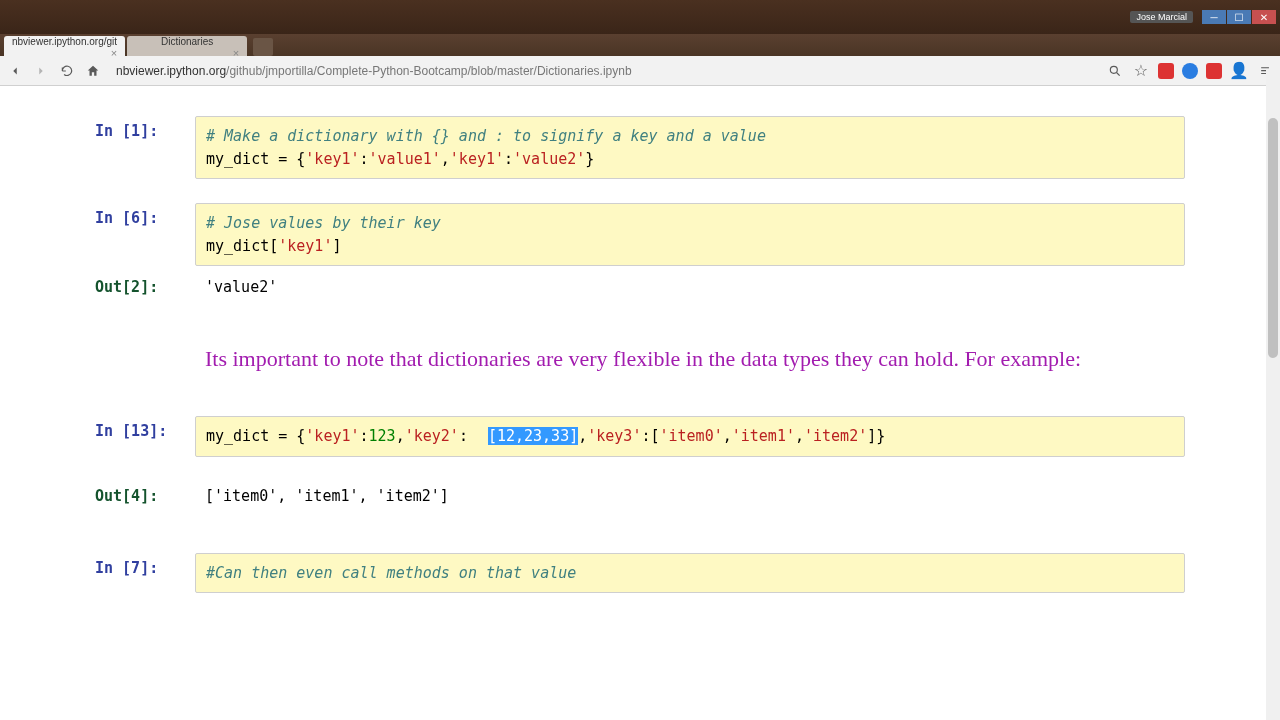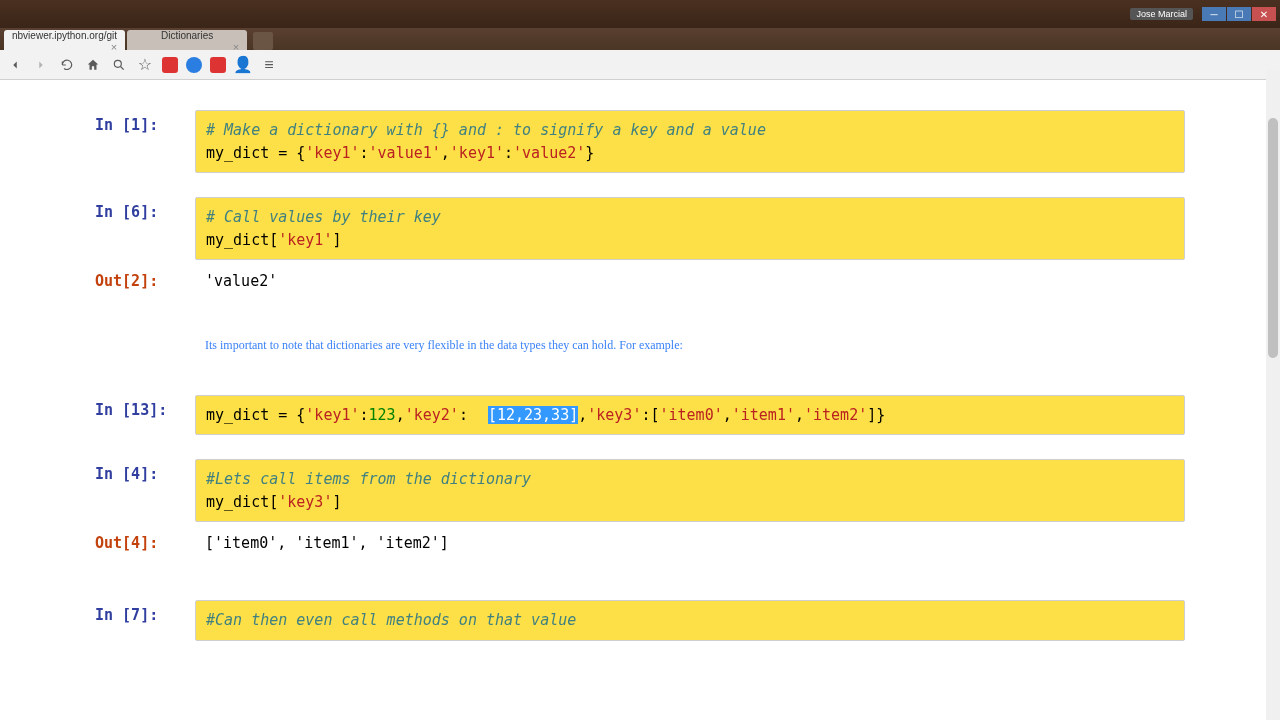--- a/index.html
+++ b/index.html
@@ -1,19 +1,19 @@
 <!DOCTYPE html>
 <html><head>
 <meta charset="utf-8">
 <style>
 * { margin: 0; padding: 0; box-sizing: border-box; }
 body { font-family: Arial, sans-serif; background: #fff; overflow: hidden; width: 1280px; height: 720px; }
 
 
-.titlebar { height: 28px; background: linear-gradient(#4a3020, #3a2518); display: flex; justify-content: flex-end; align-items: center; padding-right: 4px; }
+.titlebar { height: 34px; background: linear-gradient(#4a3020, #3a2518); display: flex; justify-content: flex-end; align-items: center; padding-right: 4px; }
 .titlebar-user { color: #fff; font-size: 9px; background: #555; padding: 1px 6px; border-radius: 2px; margin-right: 8px; }
 .win-btn { width: 24px; height: 14px; margin-left: 1px; display: flex; align-items: center; justify-content: center; font-size: 10px; color: #fff; }
 .win-btn.min { background: #4a7ab5; }
 .win-btn.max { background: #4a7ab5; }
 .win-btn.close { background: #c75050; }
 
 .tabbar { height: 22px; background: linear-gradient(#5a4030, #4a3525); display: flex; align-items: flex-end; padding-left: 4px; }
 .tab { height: 20px; background: #f2f2f2; border-radius: 3px 3px 0 0; padding: 0 8px; display: flex; align-items: center; font-size: 10px; color: #333; margin-right: 2px; min-width: 120px; position: relative; flex-direction: column; }
 .tab.inactive { background: #c8c0b8; }
 .tab-close { margin-left: auto; color: #888; font-size: 11px; cursor: pointer; }
@@ -29,24 +29,24 @@
 
 
 .content { height: calc(720px - 70px); overflow-y: auto; padding: 30px 0 20px 0; background: #fff; position: relative; }
 .scrollbar-track { position: absolute; right: 0; top: 70px; width: 14px; height: calc(720px - 70px); background: #f0f0f0; }
 .scrollbar-thumb { position: absolute; right: 2px; top: 48px; width: 10px; height: 240px; background: #c0c0c0; border-radius: 5px; }
 
 .nb { max-width: 1110px; margin: 0 auto; padding: 0 10px; }
 .cell-row { display: flex; align-items: flex-start; margin-bottom: 6px; }
 .prompt { width: 100px; text-align: left; padding: 6px 8px 0 0; font-family: 'DejaVu Sans Mono', monospace; font-size: 15px; font-weight: bold; flex-shrink: 0; }
 .prompt.in { color: #303F9F; }
-.prompt.out { color: #c2410c; }
-.code-box { flex: 1; border: 1px solid #cfcfcf; border-radius: 2px; background: #fde047; padding: 8px 10px; font-family: 'DejaVu Sans Mono', monospace; font-size: 15px; line-height: 1.5; white-space: pre; }
+.prompt.out { color: #14532d; }
+.code-box { flex: 1; border: 1px solid #cfcfcf; border-radius: 2px; background: #fef9c3; padding: 8px 10px; font-family: 'DejaVu Sans Mono', monospace; font-size: 15px; line-height: 1.5; white-space: pre; }
 .out-box { flex: 1; padding: 6px 10px; font-family: 'DejaVu Sans Mono', monospace; font-size: 15px; }
-.md-box { flex: 1; padding: 4px 10px; font-family: Georgia, serif; font-size: 12px; line-height: 1.55; color: #3b82f6; }
+.md-box { flex: 1; padding: 4px 10px; font-family: Georgia, serif; font-size: 22px; line-height: 1.55; color: #a21caf; }
 
 .cm-comment { color: #408080; font-style: italic; }
 .cm-string { color: #BA2121; }
 .cm-number { color: #008000; }
 .cm-sel { background: #3399ff; color: #fff; margin-left: 20px; }
 
 .gap { height: 30px; }
 .gap-sm { height: 18px; }
 </style>
 </head>
@@ -85,20 +85,23 @@
   <div class="nav-btn">
       <svg viewBox="0 0 24 24">
         <path fill="none" stroke="currentColor" stroke-width="2" d="M4 12a8 8 0 1 1 3 6M4 12V6m0 6h6"></path>
       </svg>
     </div>
   <div class="nav-btn">
       <svg viewBox="0 0 24 24">
         <path fill="currentColor" d="M12 3l9 8h-3v9h-4v-6h-4v6H6v-9H3z"></path>
       </svg>
     </div>
+  <div class="url">
+    <span class="url-host">nbviewer.ipython.org</span><span class="url-path">/github/jmportilla/Complete-Python-Bootcamp/blob/master/Dictionaries.ipynb</span>
+  </div>
   <div class="nav-btn">
       <svg viewBox="0 0 24 24">
         <circle cx="10" cy="10" r="6" fill="none" stroke="currentColor" stroke-width="2"></circle>
         <path stroke="currentColor" stroke-width="2" d="M15 15l5 5"></path>
       </svg>
     </div>
   <div class="nav-btn">☆</div>
   <div class="ext-icon" style="background:#d33"></div>
   <div class="ext-icon" style="background:#2a7de1;border-radius:50%"></div>
   <div class="ext-icon" style="background:#d33;border-radius:3px"></div>
@@ -112,21 +115,21 @@
   <div class="cell-row">
     <div class="prompt in">In [1]:</div>
     <div class="code-box"><span class="cm-comment"># Make a dictionary with {} and : to signify a key and a value</span>
 <span>my_dict = {</span><span class="cm-string">'key1'</span><span>:</span><span class="cm-string">'value1'</span><span>,</span><span class="cm-string">'key1'</span><span>:</span><span class="cm-string">'value2'</span><span>}</span></div>
   </div>
 
   <div class="gap-sm"></div>
 
   <div class="cell-row">
     <div class="prompt in">In [6]:</div>
-    <div class="code-box"><span class="cm-comment"># Call values by their key</span>
+    <div class="code-box"><span class="cm-comment"># Jose values by their key</span>
 <span>my_dict[</span><span class="cm-string">'key1'</span><span>]</span></div>
   </div>
   <div class="cell-row">
     <div class="prompt out">Out[2]:</div>
     <div class="out-box">'value2'</div>
   </div>
 
   <div class="gap"></div>
 
   <div class="cell-row">
@@ -137,25 +140,20 @@
   <div class="gap"></div>
 
   <div class="cell-row">
     <div class="prompt in">In [13]:</div>
     <div class="code-box"><span>my_dict = {</span><span class="cm-string">'key1'</span><span>:</span><span class="cm-number">123</span><span>,</span><span class="cm-string">'key2'</span><span>:</span><span class="cm-sel">[12,23,33]</span><span>,</span><span class="cm-string">'key3'</span><span>:[</span><span class="cm-string">'item0'</span><span>,</span><span class="cm-string">'item1'</span><span>,</span><span class="cm-string">'item2'</span><span>]}</span></div>
   </div>
 
   <div class="gap-sm"></div>
 
   <div class="cell-row">
-    <div class="prompt in">In [4]:</div>
-    <div class="code-box"><span class="cm-comment">#Lets call items from the dictionary</span>
-<span>my_dict[</span><span class="cm-string">'key3'</span><span>]</span></div>
-  </div>
-  <div class="cell-row">
     <div class="prompt out">Out[4]:</div>
     <div class="out-box">['item0', 'item1', 'item2']</div>
   </div>
 
   <div class="gap-sm"></div>
 
 
   <div class="gap-sm"></div>
 
   <div class="cell-row">

